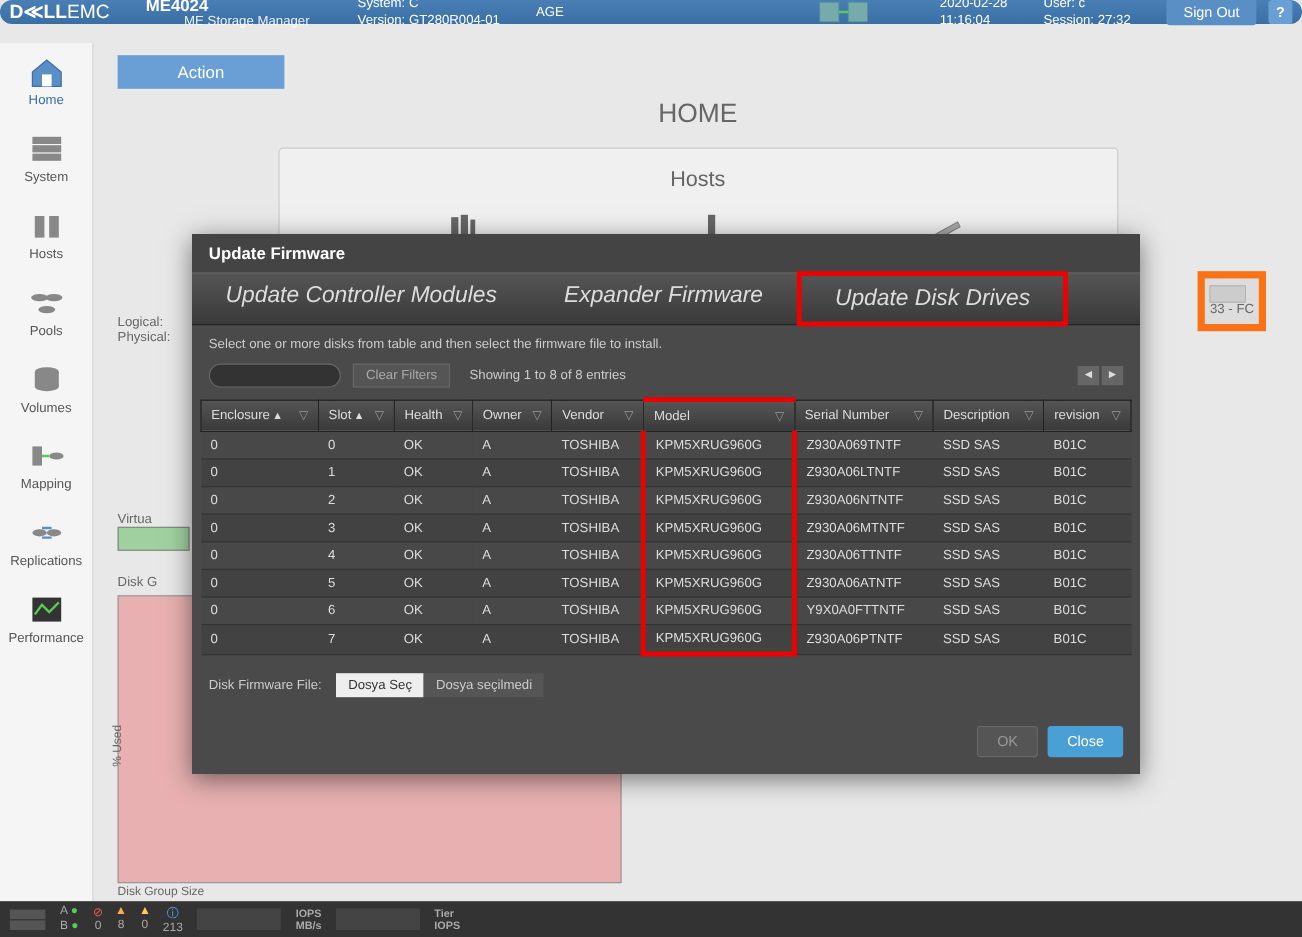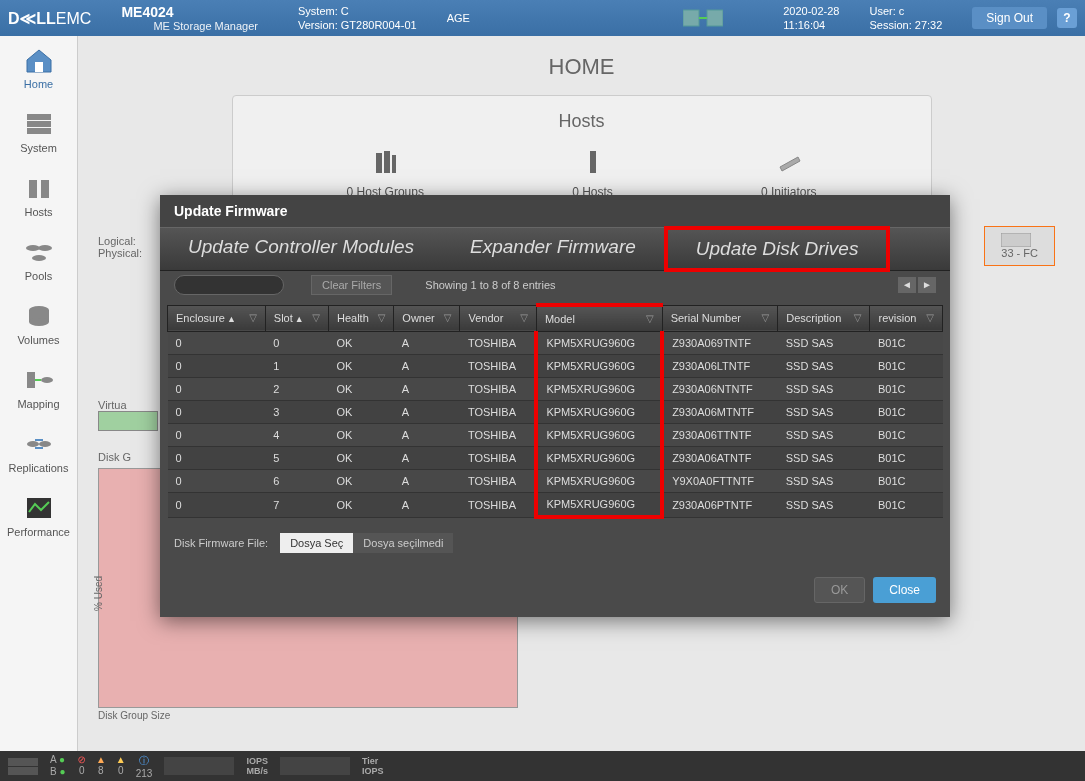--- a/index.html
+++ b/index.html
@@ -1,19 +1,19 @@
 <!DOCTYPE html>
 <html><head>
 <meta charset="utf-8">
 <style>
 * { margin: 0; padding: 0; box-sizing: border-box; font-family: Arial, sans-serif; }
 body { background: #e8e8e8; width: 1085px; height: 781px; overflow: hidden; position: relative; }
 
 
-.topbar { background: linear-gradient(#4a7fb5, #3a6fa5); height: 36px; display: flex; align-items: center; color: #fff; font-size: 12px; padding: 0 8px; }
+.topbar { background: linear-gradient(#4a7fb5, #3a6fa5); height: 20px; display: flex; align-items: center; color: #fff; font-size: 12px; padding: 0 8px; border-radius: 12px; }
 .logo { font-size: 16px; font-weight: bold; margin-right: 30px; }
 .logo .emc { font-weight: normal; }
 .product { margin-right: 40px; }
 .product-name { font-size: 14px; font-weight: bold; }
 .product-sub { font-size: 11px; opacity: 0.9; margin-left: 32px; }
 .sysinfo { margin-right: 30px; font-size: 11px; }
 .sysinfo-line { line-height: 14px; }
 .spacer { flex: 1; }
 .signout { background: #5a8fc5; padding: 4px 14px; border-radius: 3px; margin-right: 10px; cursor: pointer; }
 .help-icon { background: #6a9fd5; width: 20px; height: 20px; border-radius: 3px; text-align: center; line-height: 20px; cursor: pointer; font-weight: bold; }
@@ -29,21 +29,21 @@
 .action-btn { background: #6a9fd5; color: #fff; padding: 6px 50px; border: none; font-size: 14px; cursor: pointer; display: inline-block; }
 .page-title { text-align: center; font-size: 22px; color: #666; margin: 8px 0 15px; }
 
 
 .hosts-panel { background: #f0f0f0; border: 1px solid #ccc; border-radius: 4px; padding: 15px 40px; margin: 0 auto; max-width: 700px; }
 .hosts-title { text-align: center; font-size: 18px; color: #666; margin-bottom: 15px; }
 .hosts-row { display: flex; justify-content: space-around; }
 .hosts-col { text-align: center; font-size: 12px; color: #555; }
 .hosts-col .hicon { width: 30px; height: 30px; margin: 0 auto 8px; display: block; }
 
-.fc-box { position: absolute; right: 30px; top: 190px; background: #ddd; border: 1px solid #f97316; padding: 6px 16px; font-size: 11px; color: #666; }
+.fc-box { position: absolute; right: 30px; top: 190px; background: #ddd; border: 6px solid #f97316; padding: 6px 4px; font-size: 11px; color: #666; }
 
 
 .summary-row { display: flex; gap: 20px; margin-top: 140px; }
 .summary-box { flex: 1; }
 .summary-label { font-size: 11px; color: #666; }
 .virtua-box { background: #a0d0a0; height: 20px; width: 60px; border: 1px solid #888; }
 .disk-area { background: #e8b0b0; height: 240px; border: 1px solid #999; margin-top: 5px; position: relative; }
 .disk-ylabel { position: absolute; left: -18px; top: 50%; transform: rotate(-90deg); font-size: 10px; color: #666; }
 .disk-xlabel { font-size: 10px; color: #666; margin-top: 2px; }
 
@@ -54,21 +54,21 @@
 .status-icon { text-align: center; }
 .status-num { display: block; }
 .iops-box { background: #444; width: 70px; height: 18px; }
 .iops-label { font-size: 9px; font-weight: bold; }
 .modal { position: absolute; left: 160px; top: 195px; width: 790px; background: #4a4a4a; box-shadow: 0 4px 20px rgba(0,0,0,0.5); color: #ddd; font-size: 12px; }
 .modal-title { padding: 8px 14px; font-size: 14px; font-weight: bold; color: #fff; background: #444; }
 .modal-tabs { display: flex; background: linear-gradient(#555,#3a3a3a); border-top: 1px solid #666; border-bottom: 1px solid #222; }
 .modal-tab { padding: 8px 28px; font-size: 19px; color: #ddd; cursor: pointer; font-style: italic; }
 .modal-tab.hl { border: 4px solid #e00; margin: -2px 0; position: relative; z-index: 2; }
 .modal-instr { padding: 10px 14px 6px; font-size: 11px; color: #ccc; }
-.modal-toolbar { display: flex; align-items: center; padding: 4px 14px 8px; gap: 27px; }
+.modal-toolbar { display: flex; align-items: center; padding: 4px 14px 8px; gap: 10px; }
 .search-input { background: #333; border: 1px solid #666; border-radius: 10px; padding: 3px 10px 3px 26px; color: #ccc; width: 110px; font-size: 11px; position: relative; }
 .search-wrap { position: relative; }
 .search-wrap .sicon { position: absolute; left: 6px; top: 3px; color: #888; font-size: 12px; }
 .clear-filters { background: #555; color: #aaa; border: 1px solid #666; padding: 3px 10px; font-size: 11px; cursor: pointer; }
 .showing { color: #ccc; font-size: 11px; margin-left: 6px; }
 .nav-arrows { margin-left: auto; display: flex; gap: 2px; }
 .nav-arrow { background: #666; width: 18px; height: 16px; cursor: pointer; color: #ddd; text-align: center; font-size: 10px; line-height: 16px; }
 
 
 .dtable { width: calc(100% - 14px); border-collapse: collapse; margin: 0 7px; }
@@ -191,20 +191,21 @@
   <div class="sidebar-item">
     <svg class="icon" viewBox="0 0 32 28">
         <rect x="4" y="4" width="24" height="20" fill="#333"></rect>
         <path d="M6 18 L12 10 L18 16 L26 8" stroke="#5c5" fill="none" stroke-width="2"></path>
       </svg>
     <span>Performance</span>
   </div>
 </div>
 
 <div class="main">
+  <button class="action-btn">Action</button>
   <div class="page-title">HOME</div>
 
   <div class="hosts-panel">
     <div class="hosts-title">Hosts</div>
     <div class="hosts-row">
       <div class="hosts-col">
         <svg class="hicon" viewBox="0 0 30 30">
             <rect x="6" y="6" width="6" height="20" fill="#666"></rect>
             <rect x="14" y="4" width="6" height="22" fill="#666"></rect>
             <rect x="22" y="8" width="4" height="18" fill="#666"></rect>
@@ -278,20 +279,21 @@
     </div>
 </div>
 
 <div class="modal">
   <div class="modal-title">Update Firmware</div>
   <div class="modal-tabs">
     <div class="modal-tab">Update Controller Modules</div>
     <div class="modal-tab">Expander Firmware</div>
     <div class="modal-tab hl">Update Disk Drives</div>
   </div>
+  <div class="modal-instr">Select one or more disks from table and then select the firmware file to install.</div>
   <div class="modal-toolbar">
     <div class="search-wrap">
       <span class="sicon">🔍</span>
       <input class="search-input" type="text" style="">
     </div>
     <button class="clear-filters">Clear Filters</button>
     <span class="showing">Showing 1 to 8 of 8 entries</span>
     <div class="nav-arrows">
       <div class="nav-arrow">◄</div>
       <div class="nav-arrow">►</div>

